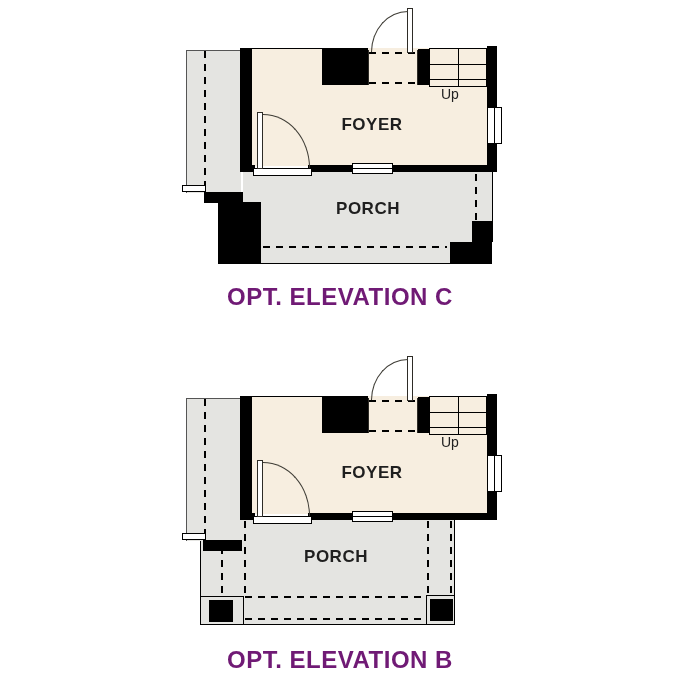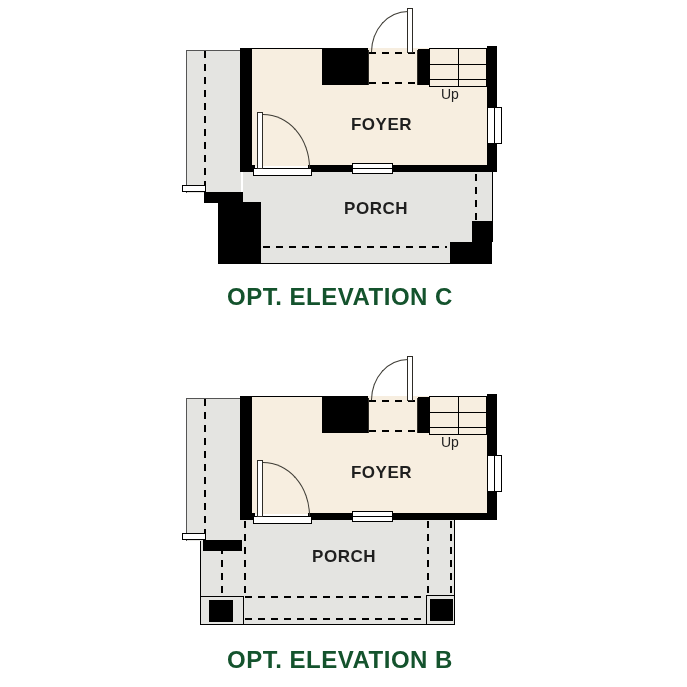--- a/index.html
+++ b/index.html
@@ -14,25 +14,25 @@
   .thinline{position:absolute;background:#000000;}
   .dashH{position:absolute;height:2px;background:repeating-linear-gradient(90deg,#000 0 7px,transparent 7px 13px);}
   .dashV{position:absolute;width:2px;background:repeating-linear-gradient(180deg,#000 0 7px,transparent 7px 13px);}
   .outlined{border:1.2px solid #000;box-sizing:border-box;}
   .white-sym{position:absolute;background:#ffffff;border:1.2px solid #000;box-sizing:border-box;}
   .door-leaf{position:absolute;background:#ffffff;border:1px solid #2e2c27;box-sizing:border-box;}
   .arc-tl{position:absolute;border-top:1.4px solid #3c3a33;border-left:1.4px solid #3c3a33;
           border-top-left-radius:100% 100%;box-sizing:border-box;}
   .arc-tr{position:absolute;border-top:1.4px solid #3c3a33;border-right:1.4px solid #3c3a33;
           border-top-right-radius:100% 100%;box-sizing:border-box;}
-  .room-label{position:absolute;width:80px;text-align:right;font-weight:bold;
+  .room-label{position:absolute;width:80px;text-align:center;font-weight:bold;
               font-size:17px;letter-spacing:0.5px;color:#1f1f1f;}
   .up-label{position:absolute;font-size:14px;color:#222222;}
   .plan-title{position:absolute;left:140px;width:400px;text-align:center;
-              font-weight:bold;font-size:24px;letter-spacing:0.5px;color:#14532d;}
+              font-weight:bold;font-size:24px;letter-spacing:0.5px;color:#701a75;}
   .stair-line-h{position:absolute;left:0;width:100%;height:1.2px;background:#000;}
   .stair-line-v{position:absolute;top:0;height:100%;width:1.2px;background:#000;}
   .dash-open{position:absolute;background:#f7eee0;border-left:1px solid #2e2c27;border-right:1px solid #2e2c27;box-sizing:border-box;}
 </style>
 </head>
 <body>
 
 <div id="canvas">
 
   <div>

